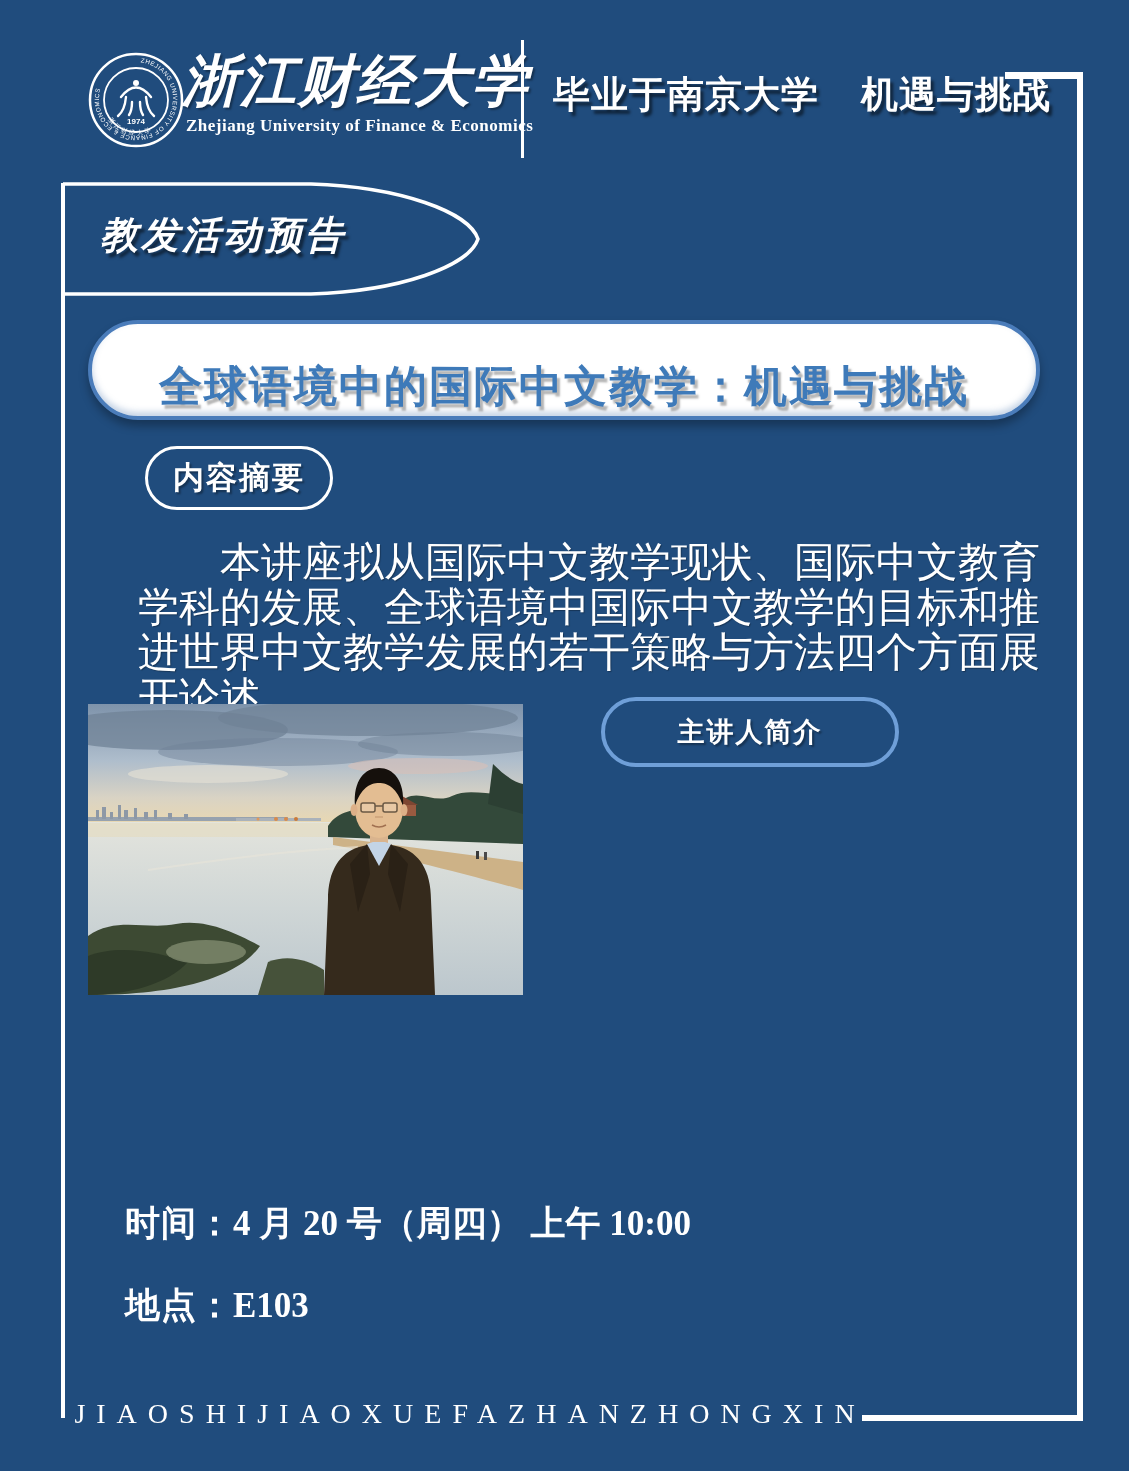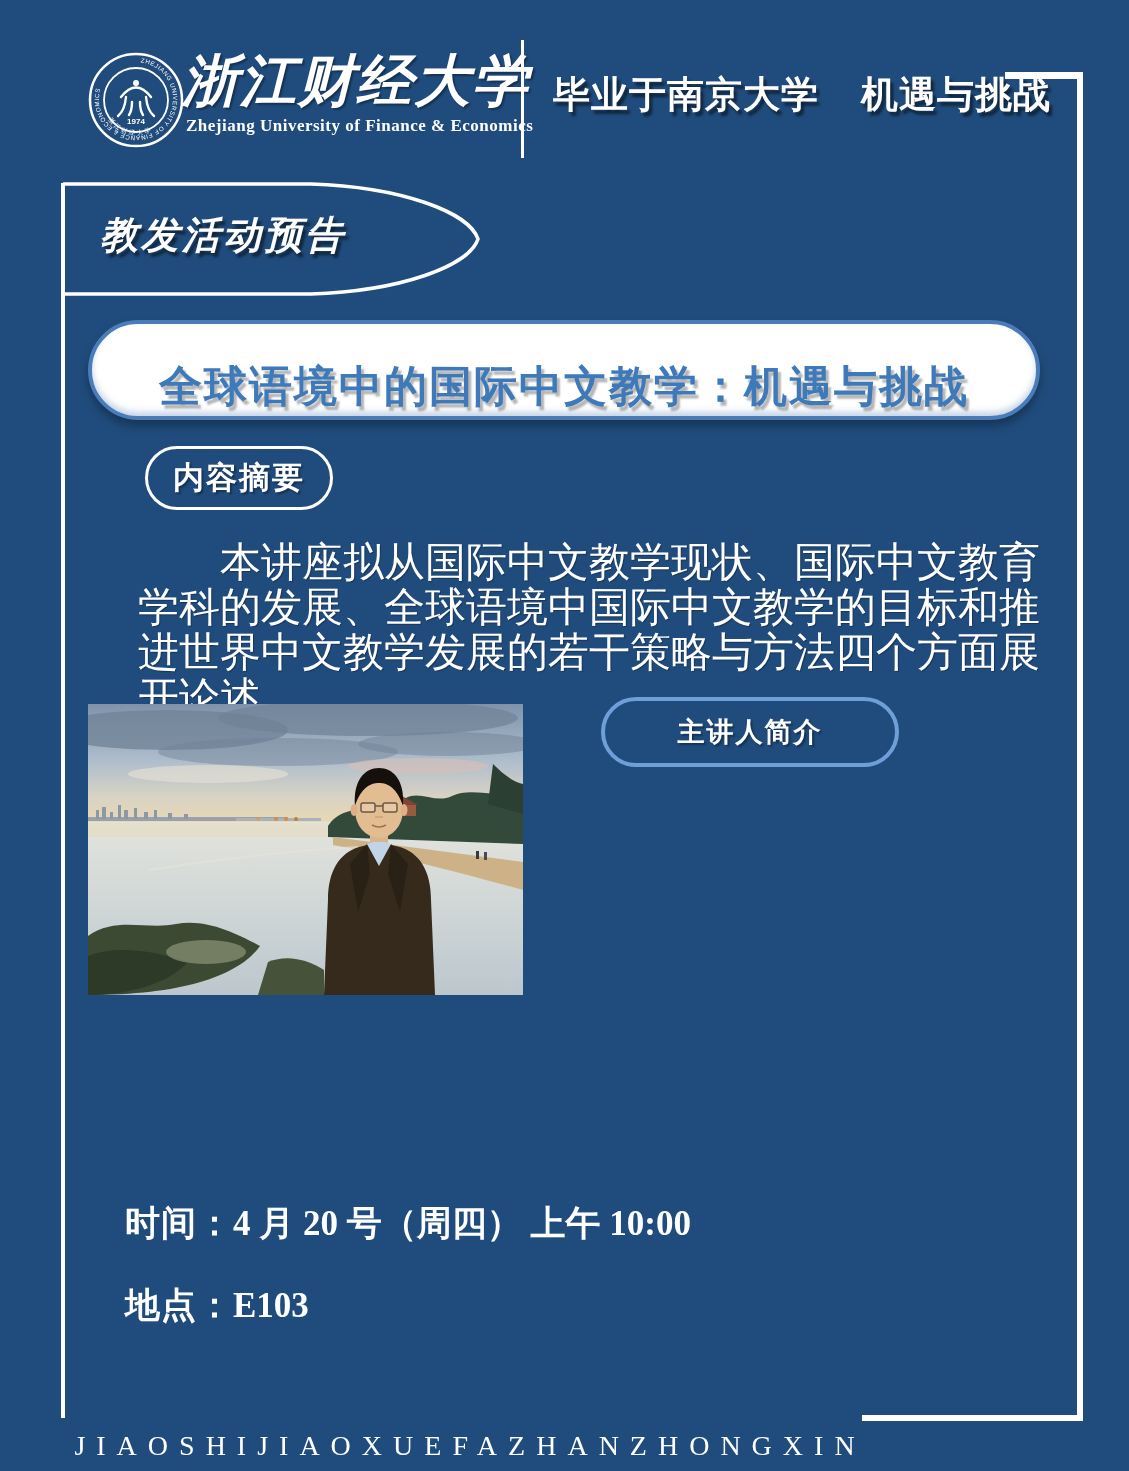--- a/index.html
+++ b/index.html
@@ -81,21 +81,21 @@
   
   .detail-row{position:absolute;left:125px;white-space:nowrap;font-weight:bold;}
   .detail-time{top:1188px;margin-top:12px;}
   .detail-loc{top:1282px;}
   .detail-row .lbl{font-size:35px;letter-spacing:1px;}
   .detail-row .val{font-size:35px;font-family:"Liberation Serif","DejaVu Serif",serif;}
   
   .footer-pinyin{
     position:absolute;left:0;top:1398px;width:940px;text-align:center;
     font-family:"Liberation Serif","DejaVu Serif",serif;
-    font-size:28px;letter-spacing:11px;white-space:nowrap;margin-top:32px;
+    font-size:28px;letter-spacing:11px;white-space:nowrap;
   }
 </style>
 </head>
 <body>
 
 <div class="poster">
 
   <svg class="seal" viewBox="0 0 96 100">
     <defs>
       <path id="ringTop" d="M 48 12 A 37 37 0 1 1 47.99 12" fill="none"></path>

